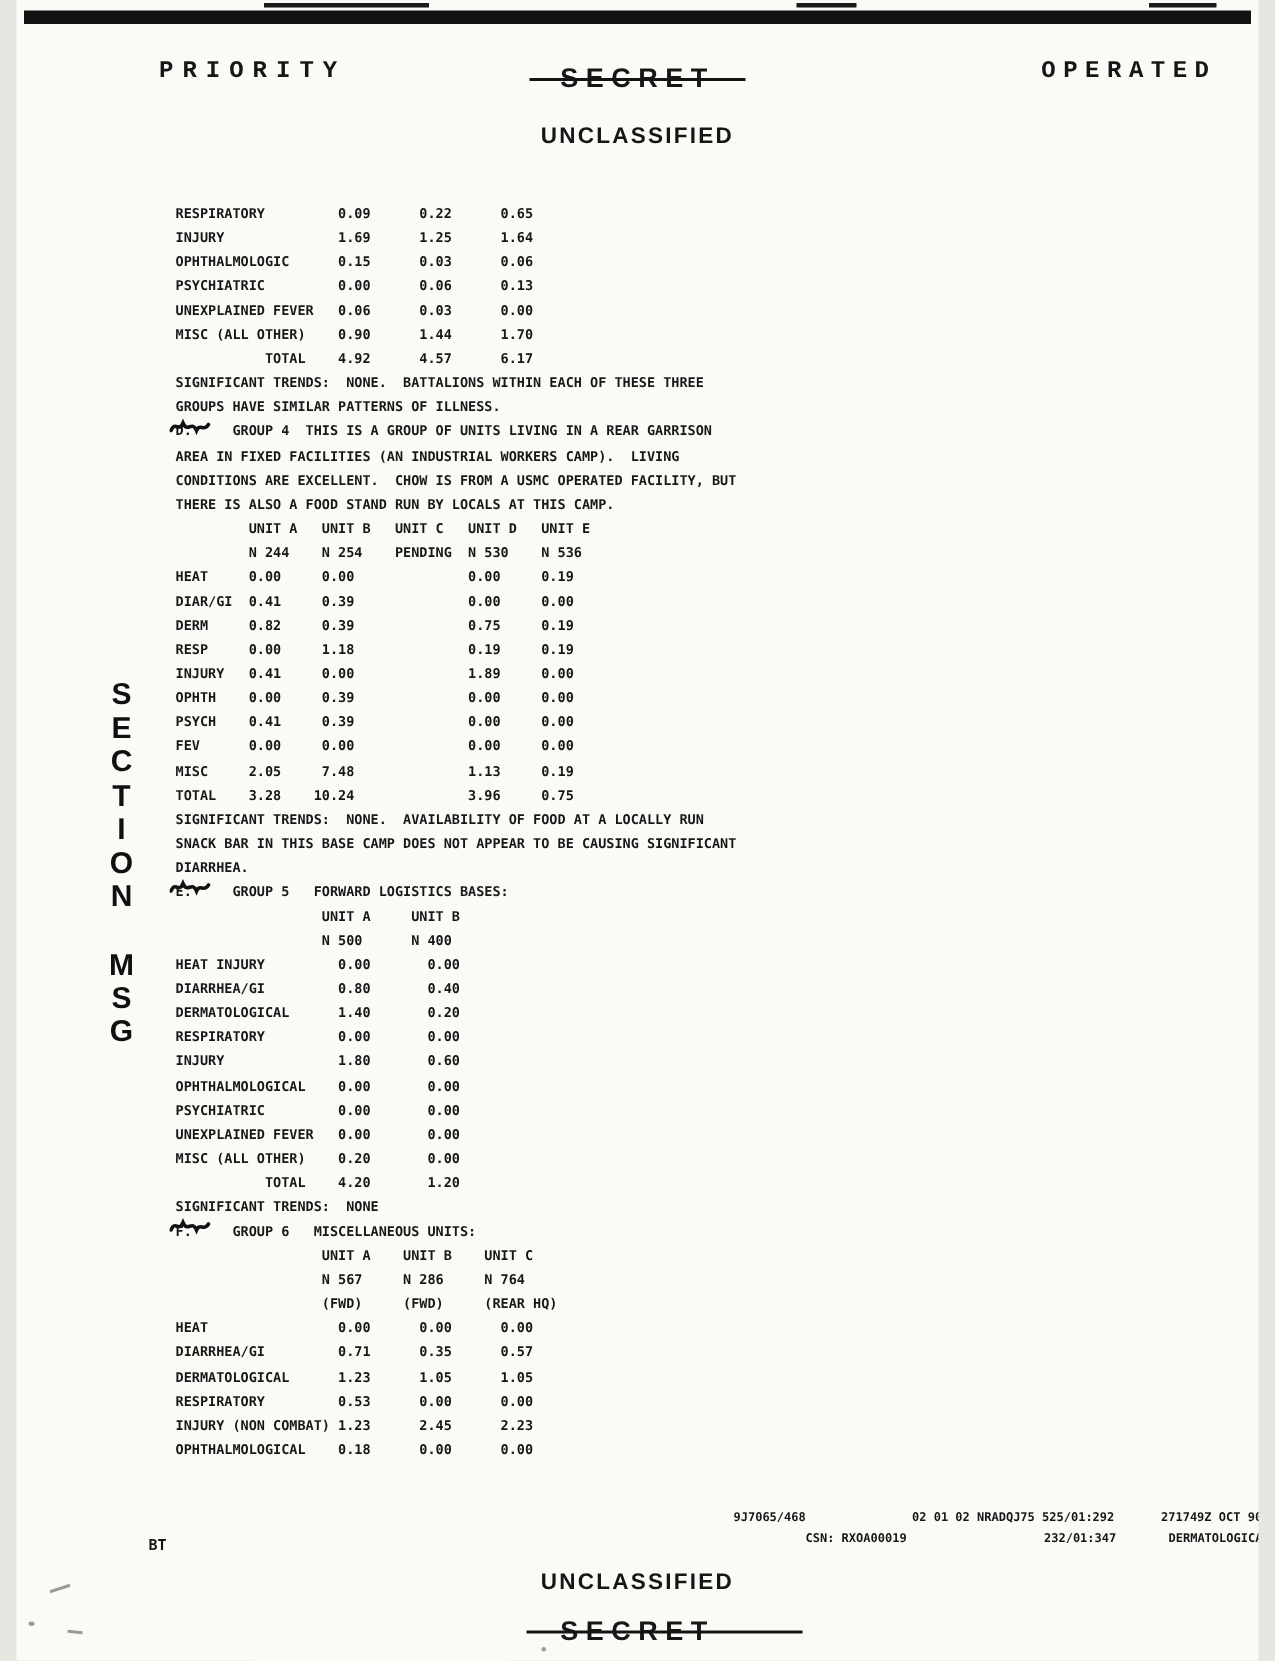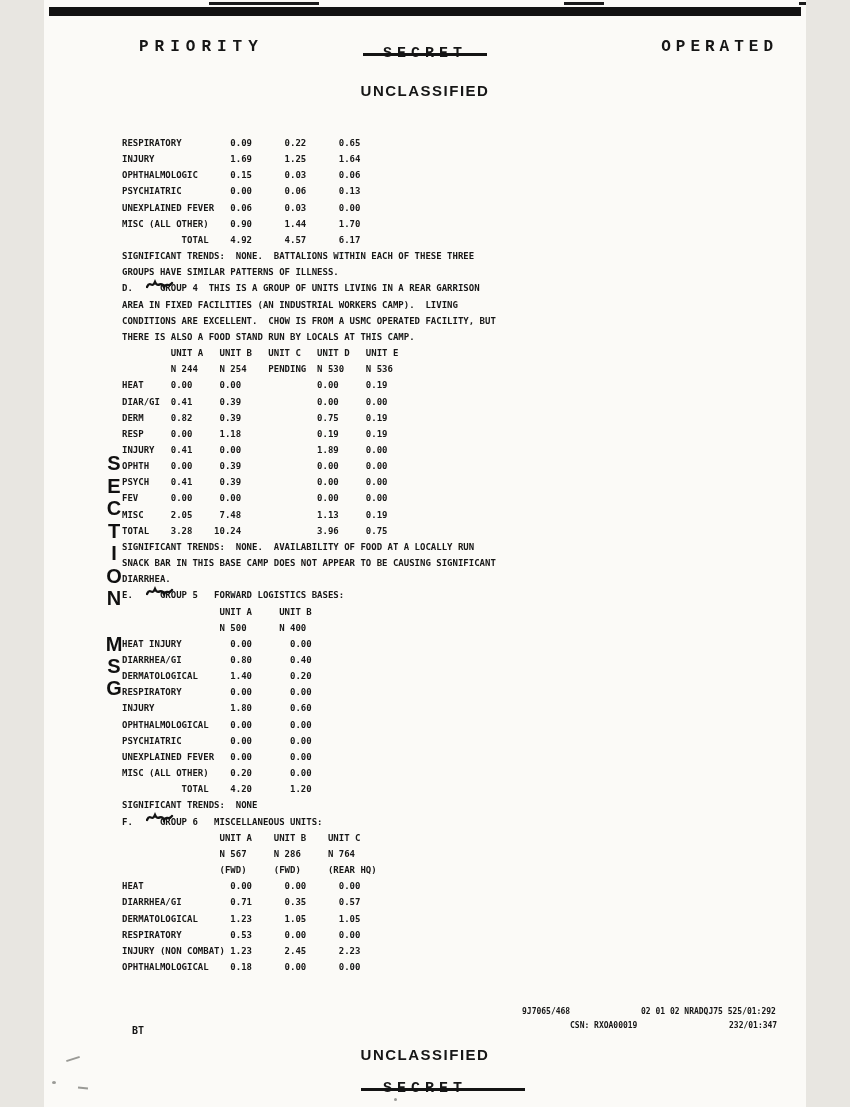--- a/index.html
+++ b/index.html
@@ -1,18 +1,18 @@
 <!DOCTYPE html>
 <html><head>
 <meta charset="utf-8">
 <style>
   html,body{margin:0;padding:0;background:#e8e6e1;}
   .page{
     position:relative;
-    width:762px;height:1107px;
+    width:828px;height:1107px;
     margin:0 auto;
     background:#fbfaf7;
     overflow:hidden;
     font-family:"DejaVu Sans Mono", monospace;
     color:#161616;
   }
   
   .top-bar{position:absolute;top:7px;left:5px;right:5px;height:9px;background:#121212;}
   .tick{position:absolute;background:#1a1a1a;height:3px;}
   .tick.t1{top:2px;left:165px;width:110px;}
@@ -31,37 +31,37 @@
     font-weight:bold;font-size:16px;letter-spacing:6px;
   }
   .hdr-incoming{
     position:absolute;top:38px;right:28px;
     font-family:"Liberation Mono", monospace;
     font-weight:bold;font-size:16px;letter-spacing:5px;
   }
   .hdr-secret-wrap{position:absolute;top:42px;left:0;right:0;text-align:center;}
   .struck{
     position:relative;display:inline-block;
-    font-family:Liberation Mono, monospace;
-    font-weight:bold;font-size:15px;letter-spacing:5px;
+    font-family:Liberation Sans, sans-serif;
+    font-weight:bold;font-size:18px;letter-spacing:5px;
   }
   .struck::after{
     content:"";position:absolute;top:47%;height:2.6px;background:#141414;
     left:-20px;right:-20px;
   }
   .struck.ext-right::after{left:-22px;right:-58px;}
   .hdr-unclass{
     position:absolute;top:82px;left:0;right:0;text-align:center;
     font-family:"Liberation Sans", sans-serif;
     font-weight:bold;font-size:15px;letter-spacing:1.5px;
   }
 
   
   .doc-body{
-    position:absolute;left:78px;top:135px;
+    position:absolute;left:106px;top:135px;
     font-size:9px;font-weight:bold;
     line-height:16.15px;
     white-space:pre;
     color:#171717;
   }
   .doc-line{white-space:pre;}
 
   
   .margin-col{
     position:absolute;left:58px;width:24px;text-align:center;

